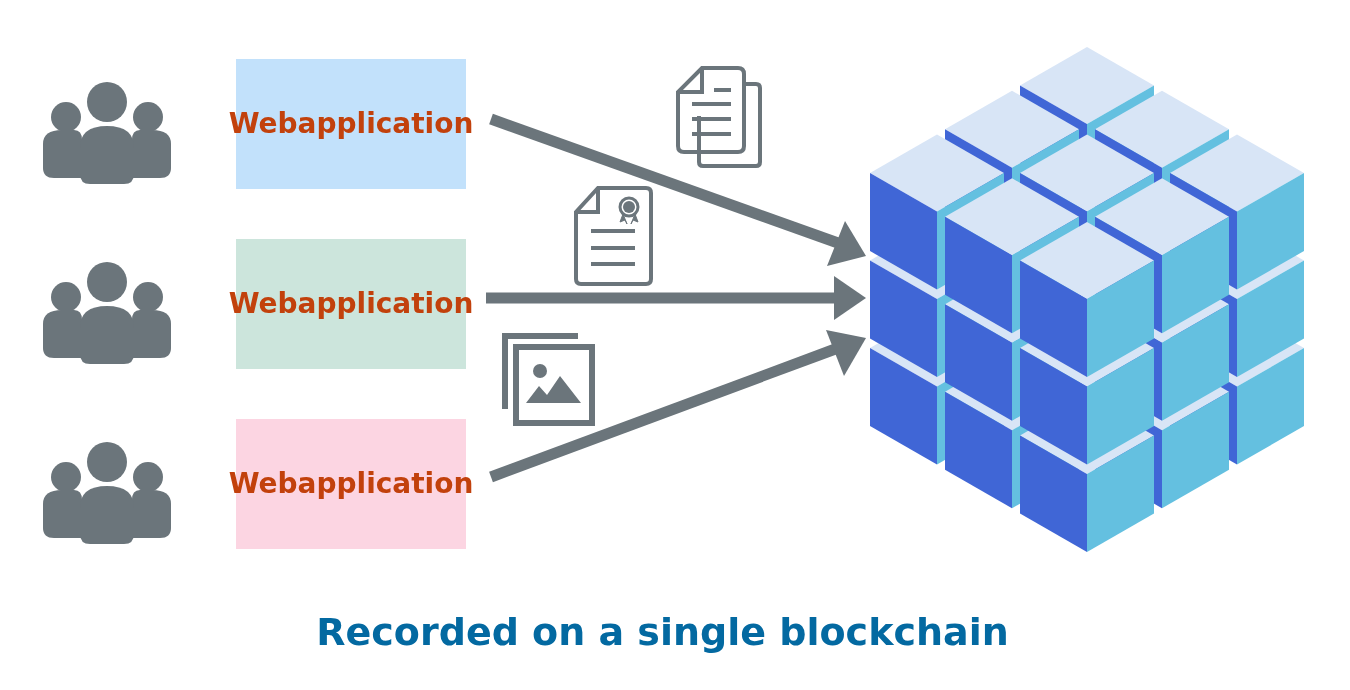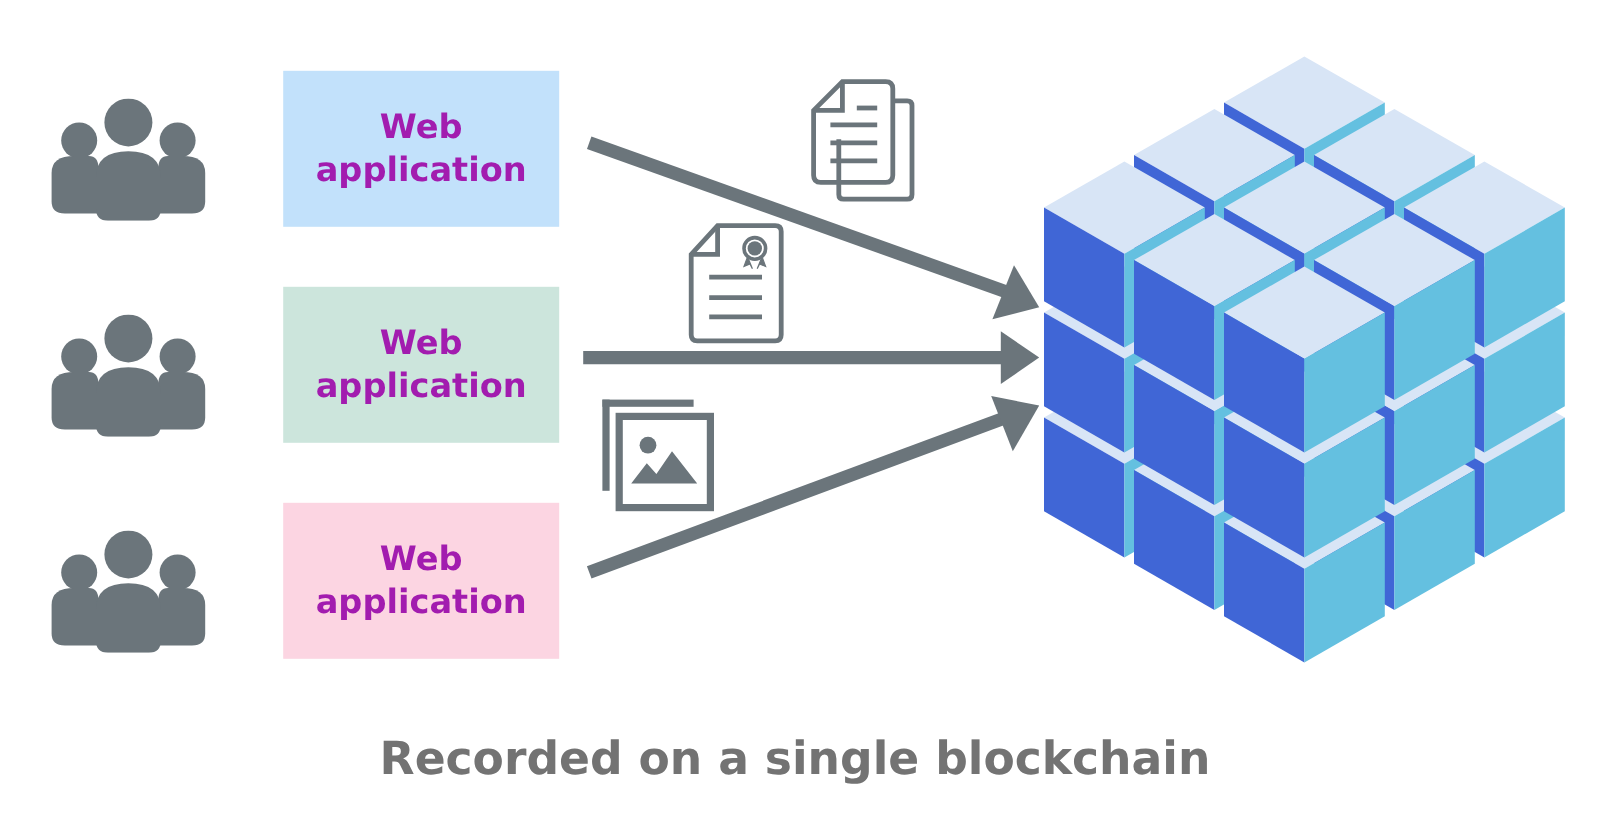--- a/index.html
+++ b/index.html
@@ -1,21 +1,21 @@
 <!DOCTYPE html>
 <html><head>
 <meta charset="utf-8">
 <style>
   html,body{margin:0;padding:0;background:#ffffff;}
   body{width:1350px;height:690px;position:relative;overflow:hidden;font-family:"DejaVu Sans","Liberation Sans",sans-serif;}
   .group-icon{position:absolute;left:42px;width:130px;height:102px;}
-  .app-box{position:absolute;left:236px;width:230px;height:130px;display:flex;flex-direction:column;align-items:center;justify-content:center;color:#a21caf;font-weight:bold;font-size:28px;line-height:36px;text-align:center;}
+  .app-box{position:absolute;left:236px;width:230px;height:130px;display:flex;flex-direction:row;align-items:center;justify-content:center;color:#c2410c;font-weight:bold;font-size:28px;line-height:36px;text-align:center;}
   .app-box span{display:block;}
   svg.overlay{position:absolute;left:0;top:0;}
-  .caption{position:absolute;left:0;width:1325px;top:610px;text-align:center;font-size:38px;font-weight:bold;color:#737373;letter-spacing:0px;}
+  .caption{position:absolute;left:0;width:1325px;top:610px;text-align:center;font-size:38px;font-weight:bold;color:#0369a1;letter-spacing:0px;}
 </style>
 </head>
 <body>
 
 <svg class="group-icon" style="top:82px" viewBox="0 0 130 102">
   <g fill="#6b757b">
     <circle cx="65" cy="20" r="20"></circle>
     <circle cx="24" cy="35" r="15"></circle>
     <circle cx="106" cy="35" r="15"></circle>
     <path d="M1 62 Q1 48 20 48 L32 48 Q40 48 40 58 L40 96 L12 96 Q1 96 1 86 Z"></path>

